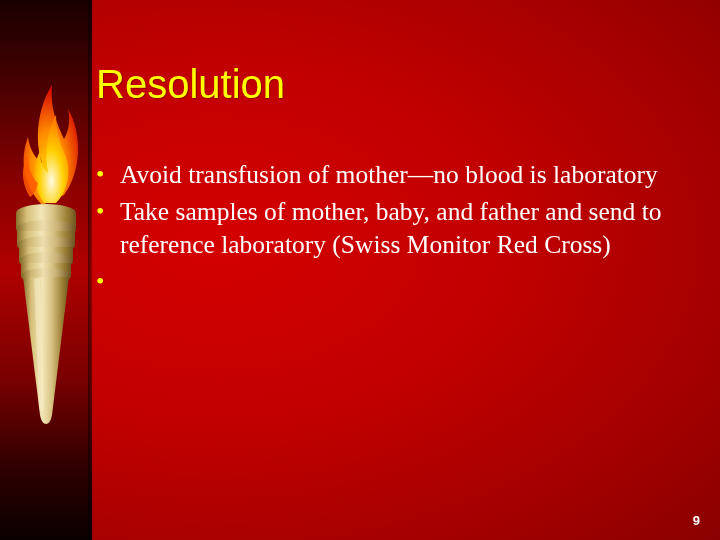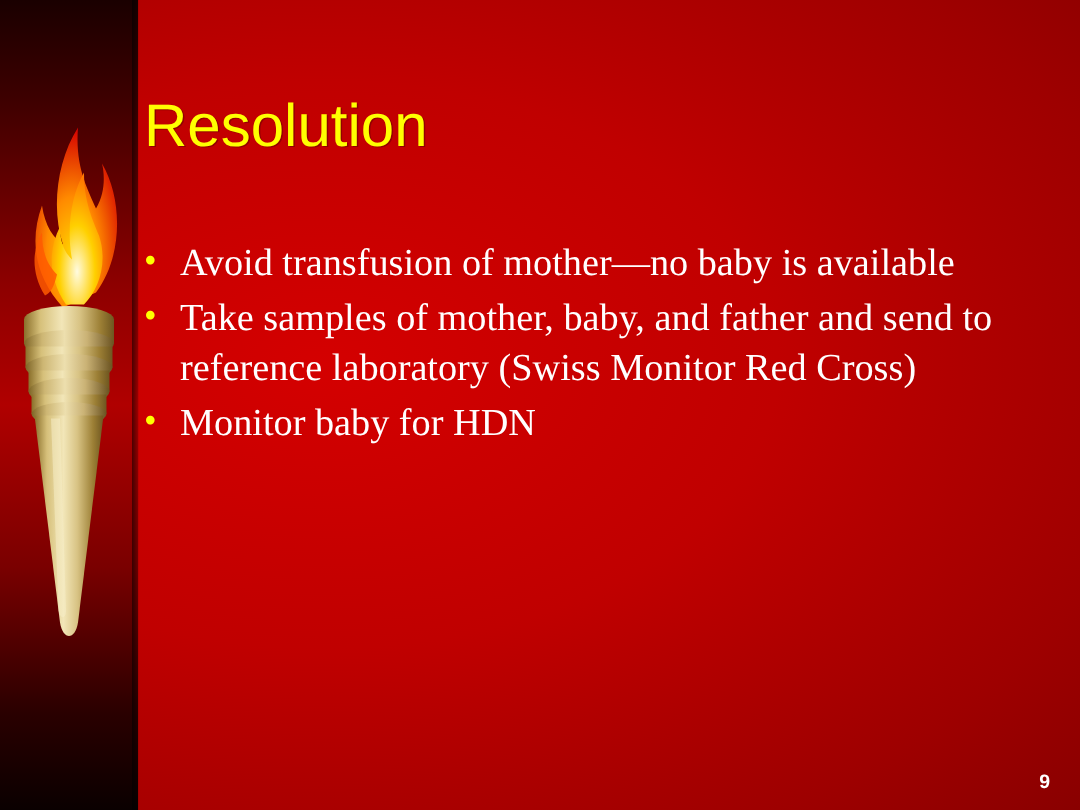--- a/index.html
+++ b/index.html
@@ -148,27 +148,26 @@
       <path d="M19 222 L 65 222 L 48 360 C 46 372, 38 372, 36 360 Z" fill="url(#goldH)"></path>
       <path d="M30 224 L 36 224 L 40 352 C 40 358, 36 358, 35 352 Z" fill="#f6ecc6" opacity="0.55"></path>
     </svg>
   </div>
 
   <div class="title">Resolution</div>
 
   <div class="bullets">
     <div class="bullet-row">
       <span class="bullet-mark">•</span>
-      <span class="bullet-text">Avoid transfusion of mother—no baby is available</span>
+      <span class="bullet-text">Avoid transfusion of mother—no blood is laboratory</span>
     </div>
     <div class="bullet-row">
       <span class="bullet-mark">•</span>
       <span class="bullet-text">Take samples of mother, baby, and father and send to reference laboratory (Swiss Monitor Red Cross)</span>
     </div>
     <div class="bullet-row">
       <span class="bullet-mark">•</span>
-      <span class="bullet-text">Monitor baby for HDN</span>
     </div>
   </div>
 
   <div class="page-number">9</div>
 
 </div>
 
 </body></html>

